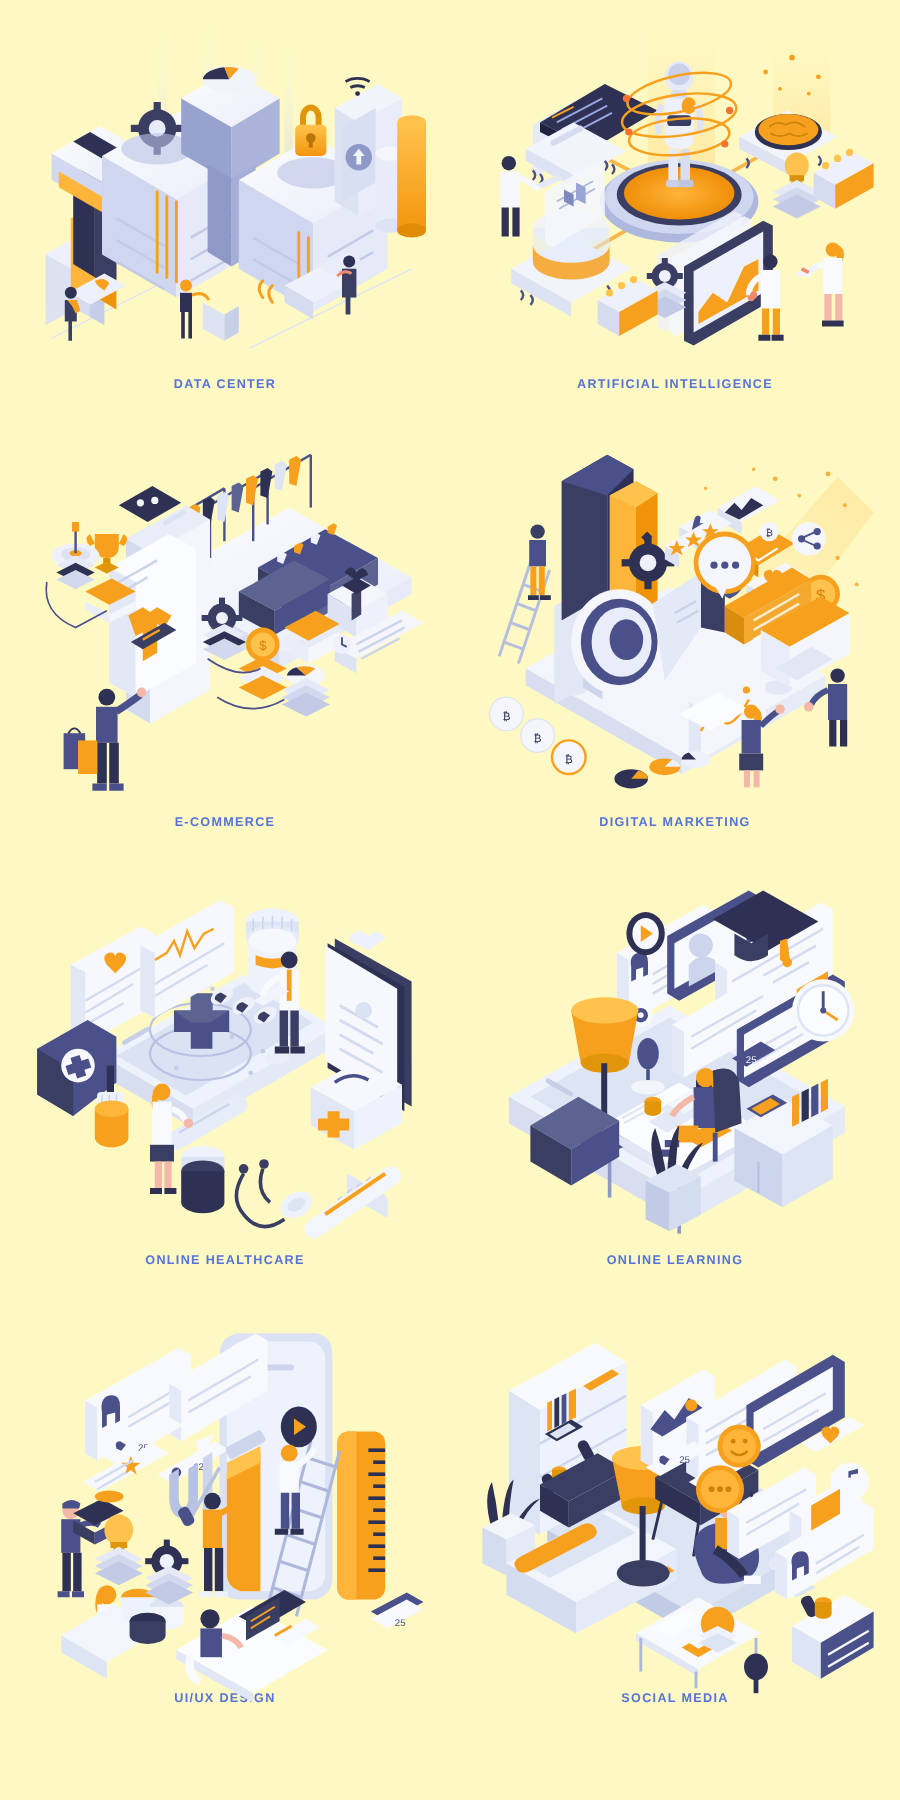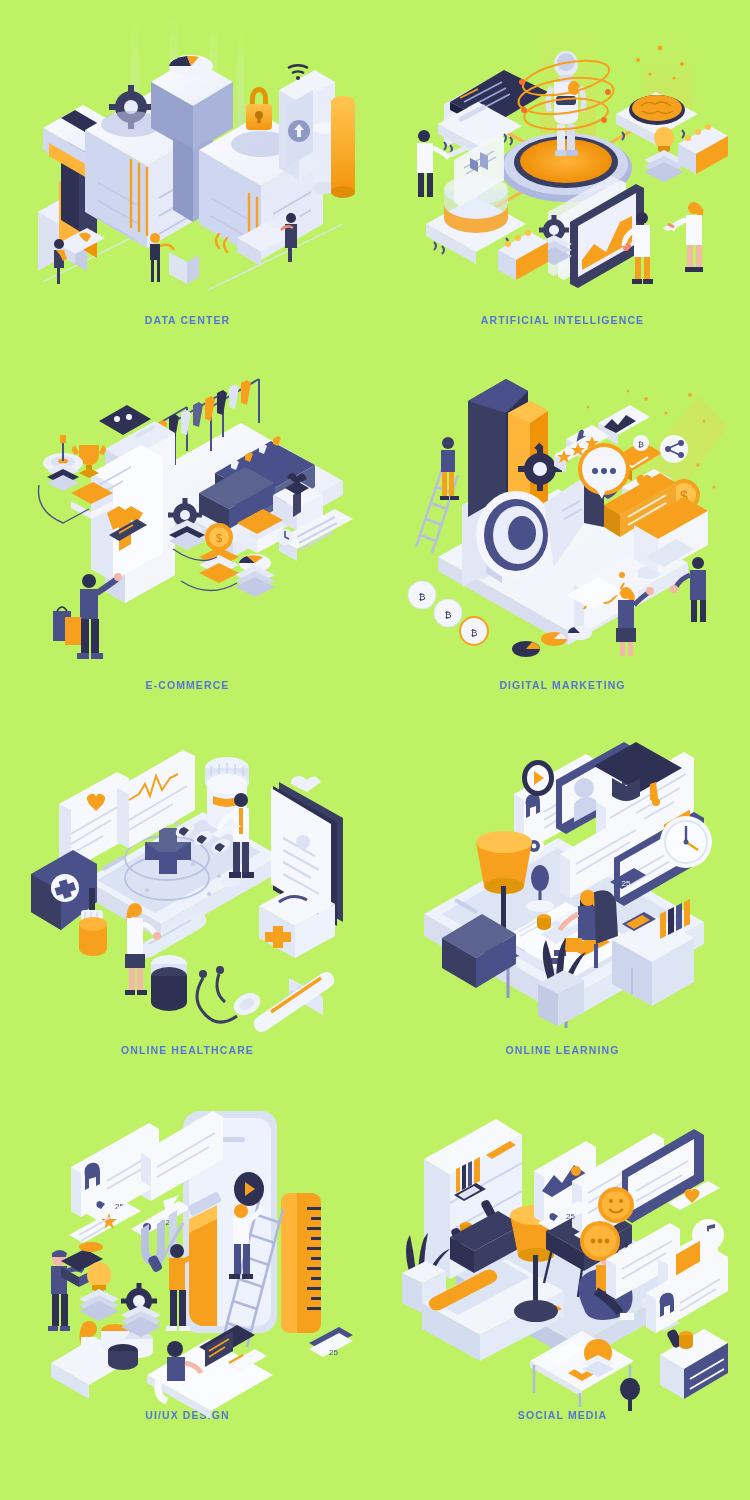--- a/index.html
+++ b/index.html
@@ -2,21 +2,21 @@
 <html><head>
 <meta charset="utf-8">
 <style>
   * { box-sizing: border-box; margin: 0; padding: 0; }
   html, body {
     width: 750px; height: 1500px;
     background: #ffffff;
     font-family: "Liberation Sans", sans-serif;
     overflow: hidden;
   }
-  .sheet { position: relative; width: 750px; height: 1500px; background: #bef264; }
+  .sheet { position: relative; width: 750px; height: 1500px; background: #fef9c3; }
   .grid {
     display: grid;
     grid-template-columns: 375px 375px;
     grid-template-rows: 365px 365px 365px 345px 60px;
     width: 750px;
   }
   .cell { position: relative; display: flex; flex-direction: column; align-items: center; }
   .art {
     position: relative;
     width: 330px; height: 300px;

